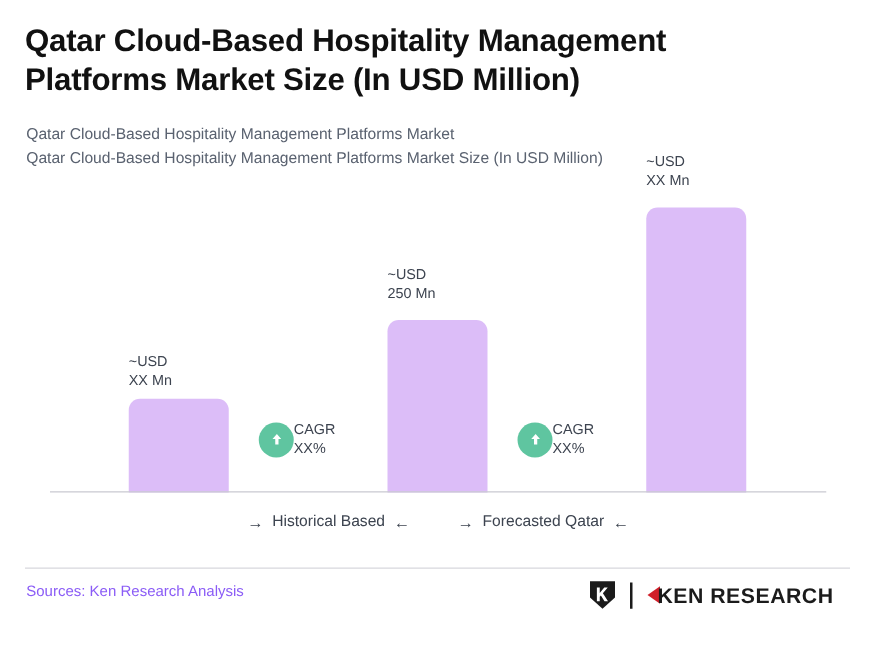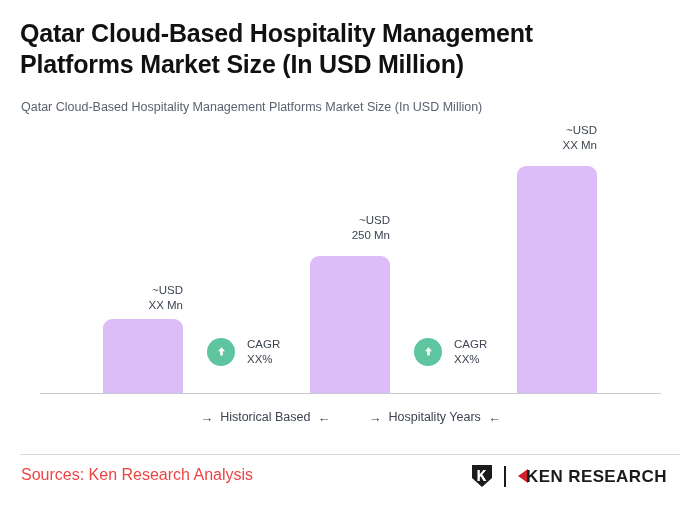--- a/index.html
+++ b/index.html
@@ -71,34 +71,34 @@
   .bar-wrap {
     position: absolute;
     left: 0;
     top: 0;
     width: 700px;
     height: 394px;
   }
 
   .bar-label {
     position: absolute;
-    text-align: right;
+    text-align: left;
     font-size: 11.5px;
     line-height: 14.5px;
     color: #3d4450;
     width: 80px;
     white-space: nowrap;
   }
 
   
   .cagr {
     position: absolute;
     display: flex;
     align-items: center;
-    gap: 12px;
+    gap: 0;
   }
   .cagr-circle {
     width: 28px;
     height: 28px;
     border-radius: 50%;
     background: #5fc5a0;
     display: flex;
     align-items: center;
     justify-content: center;
     flex: 0 0 auto;
@@ -137,22 +137,22 @@
     left: 20px;
     top: 454px;
     width: 660px;
     height: 1px;
     background: #d8d8dd;
   }
   .sources {
     position: absolute;
     left: 21px;
     top: 466px;
-    font-size: 16px;
-    color: #ef4444;
+    font-size: 12px;
+    color: #8b5cf6;
     white-space: nowrap;
   }
   .logo {
     position: absolute;
     right: 34px;
     top: 463px;
     display: flex;
     align-items: center;
     gap: 10px;
   }
@@ -163,20 +163,21 @@
     background: #1b1b1b;
   }
   .logo-text { display: block; }
 </style>
 </head>
 <body>
 
 <div class="title">Qatar Cloud-Based Hospitality Management Platforms Market Size (In USD Million)</div>
 
 <div class="subtitle-block">
+  <div class="subtitle">Qatar Cloud-Based Hospitality Management Platforms Market</div>
   <div class="subtitle">Qatar Cloud-Based Hospitality Management Platforms Market Size (In USD Million)</div>
 </div>
 
 <div class="chart">
 
   <div class="bar-wrap">
 
     <div class="bar" id="bar-0" style="left: 103px; height: 75px; background: rgb(220, 189, 248);"></div>
 
     <div class="bar" id="bar-1" style="left: 310px; height: 138px; background: rgb(220, 189, 248);"></div>
@@ -227,21 +228,21 @@
 </div>
 
 <div class="periods">
   <div class="period">
     <span class="arrow">→</span>
     <span>Historical Based</span>
     <span class="arrow">←</span>
   </div>
   <div class="period">
     <span class="arrow">→</span>
-    <span>Hospitality Years</span>
+    <span>Forecasted Qatar</span>
     <span class="arrow">←</span>
   </div>
 </div>
 
 <div class="footer-divider"></div>
 <div class="sources">Sources: Ken Research Analysis</div>
 
 <div class="logo">
   <svg class="logo-mark" width="24" height="26" viewBox="0 0 24 26" aria-hidden="true">
     <path d="M2 2 H22 V15 L12 24 L2 15 Z" fill="#1b1b1b"></path>

